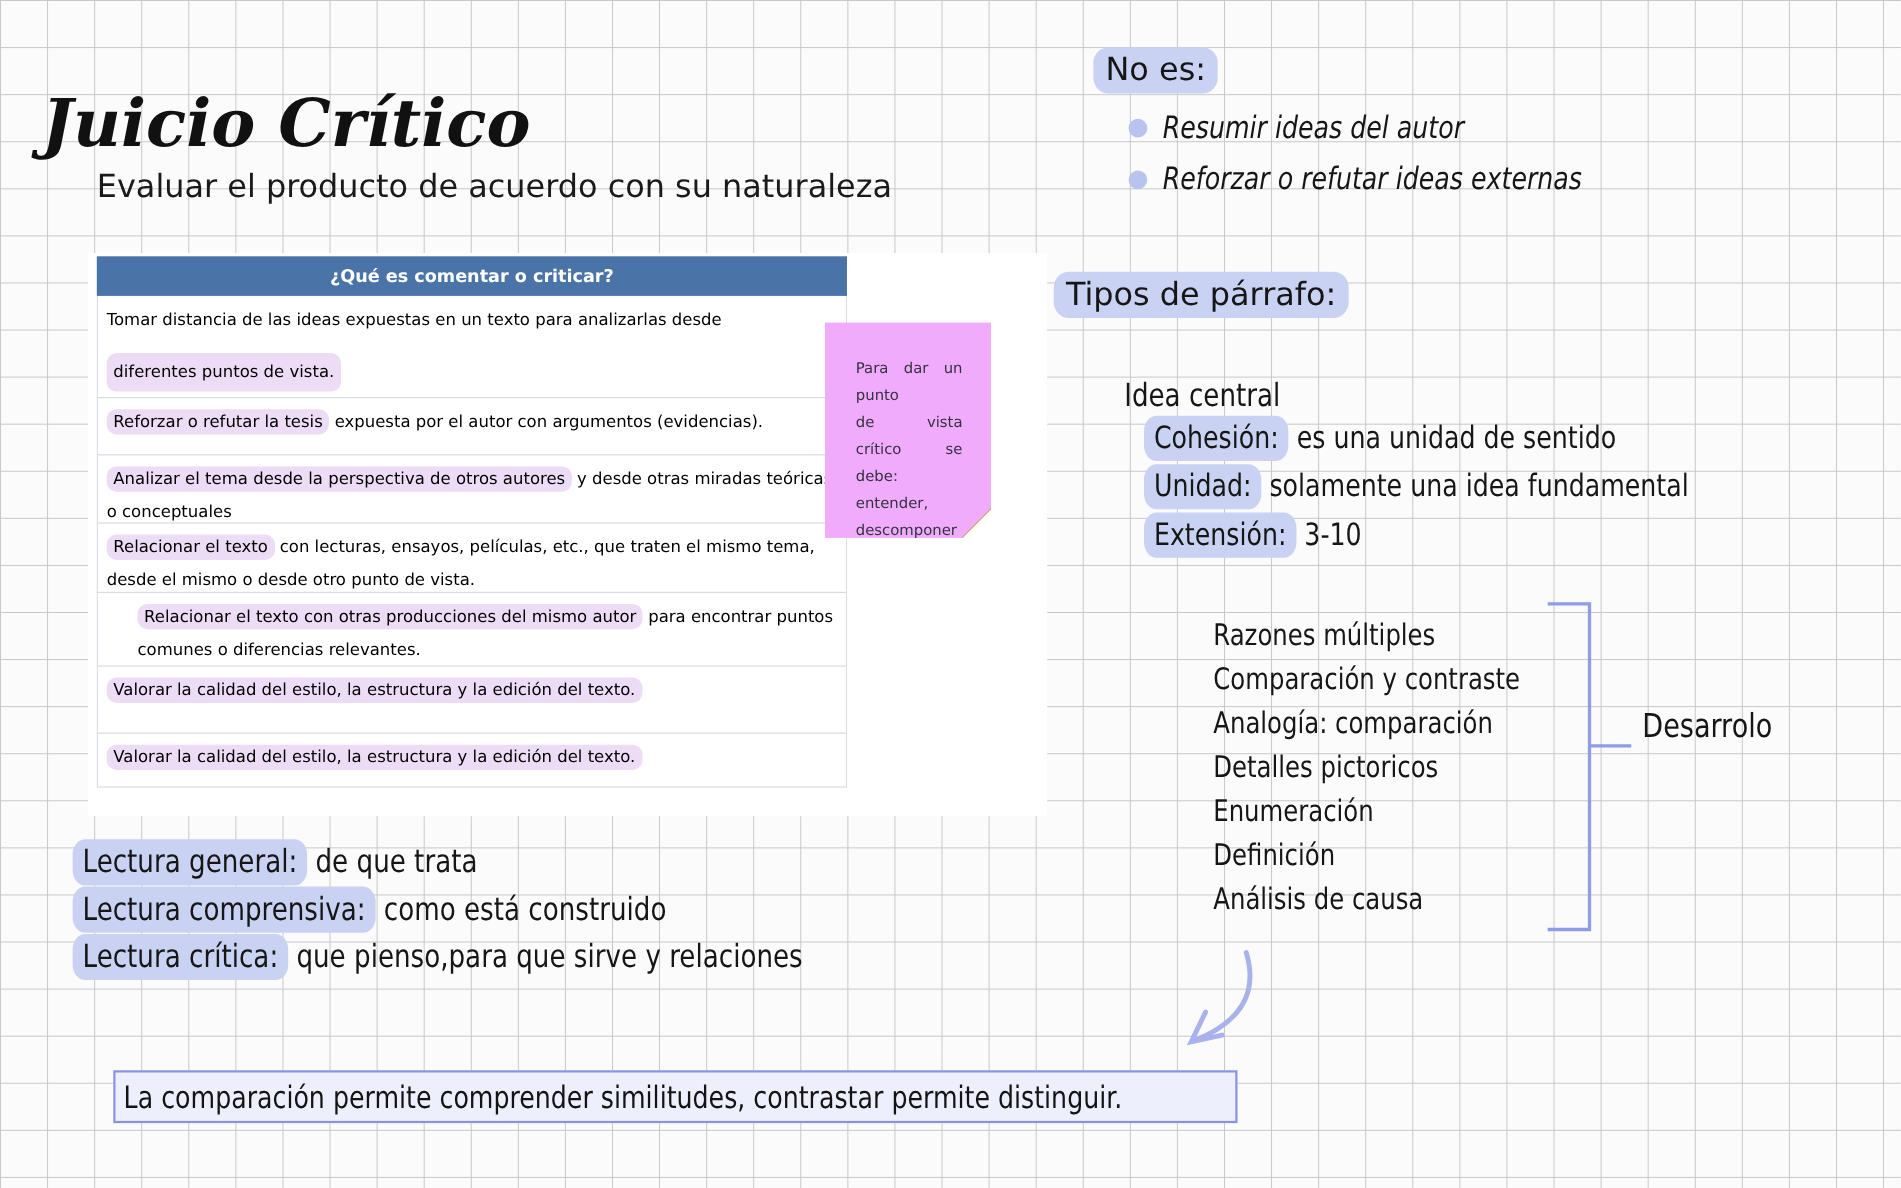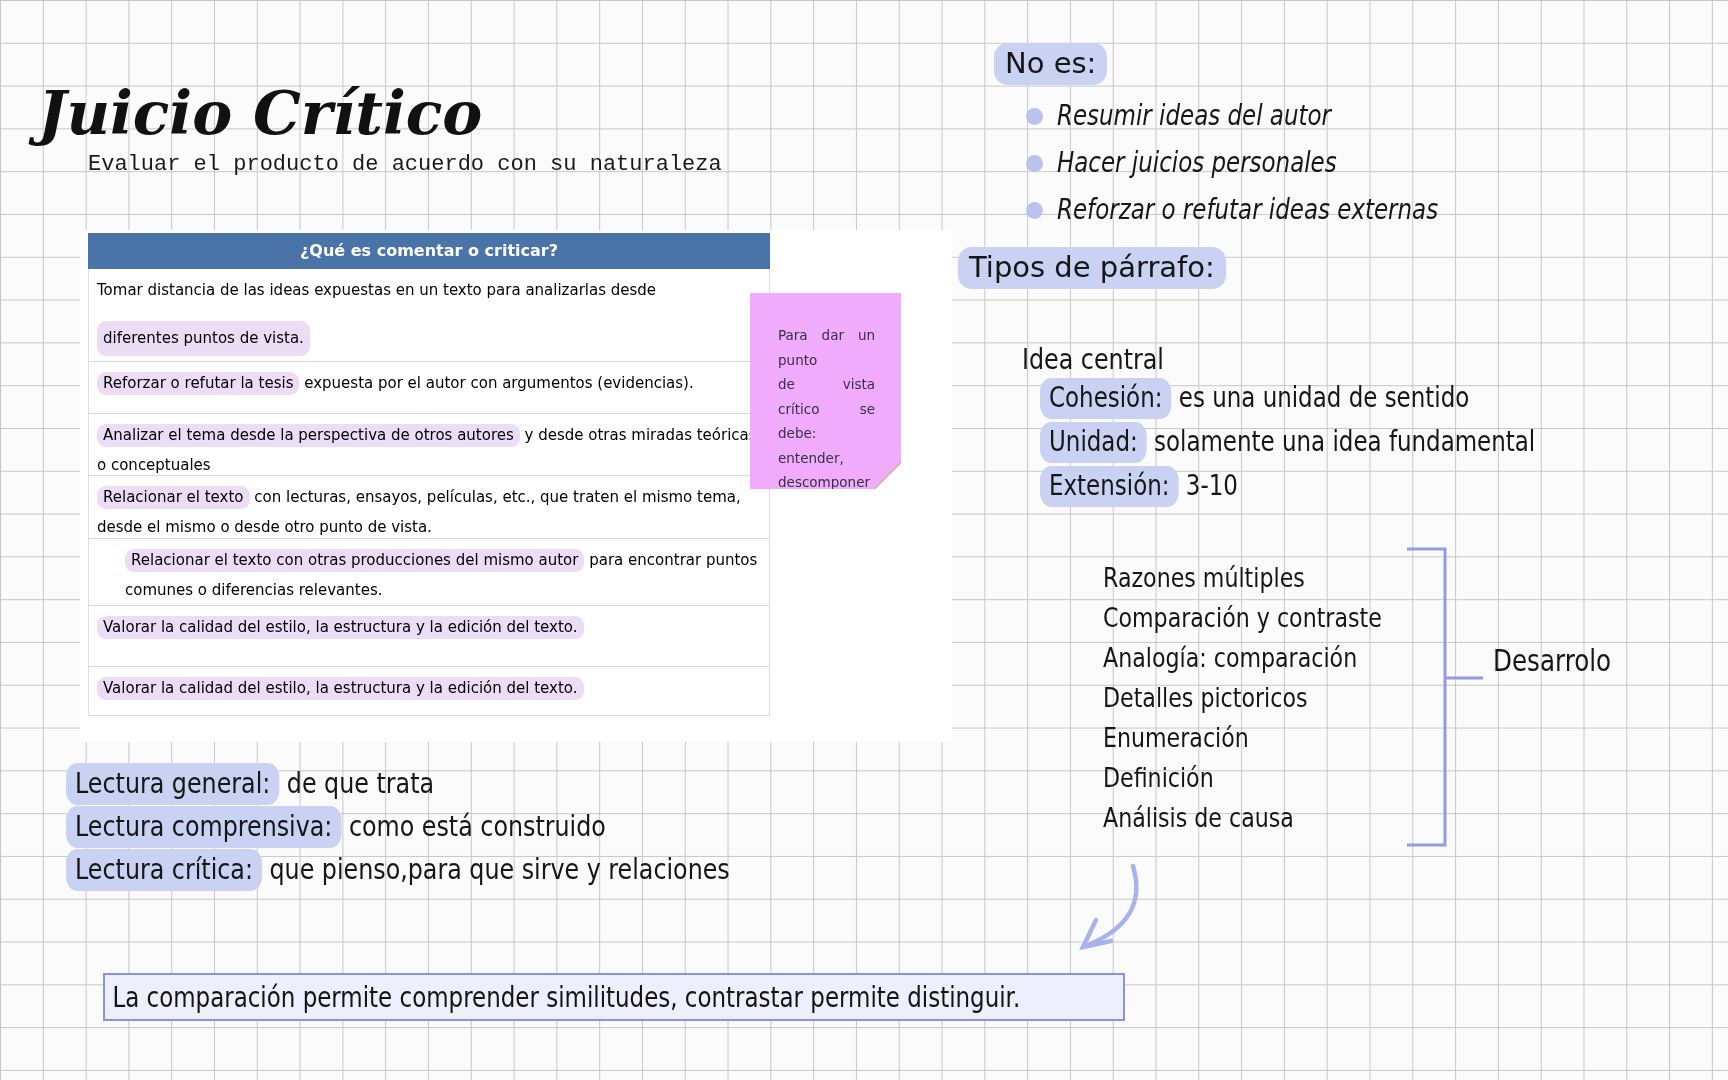--- a/index.html
+++ b/index.html
@@ -15,21 +15,21 @@
   }
   .abs{position:absolute;}
   
   .whitebg{left:80px;top:230px;width:872px;height:512px;background:#ffffff;}
 
   
   .title{left:38px;top:40px;font-family:"DejaVu Serif","Liberation Serif",serif;
          font-style:italic;font-weight:bold;font-size:60px;line-height:1.1;color:#111;}
   .hw{font-family:"DejaVu Sans","Liberation Sans",sans-serif;color:#161616;}
   .cond{transform:scaleX(0.82);transform-origin:0 50%;white-space:nowrap;}
-  .subtitle{left:88px;top:152px;font-size:22px;font-family:Liberation Mono, monospace;}
+  .subtitle{left:88px;top:152px;font-size:29px;}
 
   
   .qtable{left:88px;top:233px;width:682px;background:#fff;}
   .qhead{height:36px;line-height:36px;background:#4a74a8;color:#fff;font-weight:bold;
          font-size:16px;text-align:center;}
   .trow{box-sizing:border-box;border-bottom:1px solid #d6d6e0;padding:6px 10px 0 8px;
         font-size:15px;line-height:30px;color:#000000;border-left:1px solid #dcdce4;
         border-right:1px solid #dcdce4;overflow:hidden;}
   .trow:nth-child(1){height:93px;}
   .trow:nth-child(2){height:52px;}
@@ -109,24 +109,20 @@
 <div class="abs noes-label">
   <span class="bpill hw">No es:</span>
 </div>
 <div class="abs noes-items" id="noes-items">
     <div class="noes-item">
       <span class="bullet"></span>
       <span class="hw cond">Resumir ideas del autor</span>
     </div>
     <div class="noes-item">
       <span class="bullet"></span>
-      <span class="hw cond">Hacer juicios personales</span>
-    </div>
-    <div class="noes-item">
-      <span class="bullet"></span>
       <span class="hw cond">Reforzar o refutar ideas externas</span>
     </div>
   </div>
 
 <div class="abs tipos">
   <span class="bpill hw">Tipos de párrafo:</span>
 </div>
 
 <div class="abs idea-title hw cond">Idea central</div>
 <div class="abs idea-lines" id="idea-lines">

